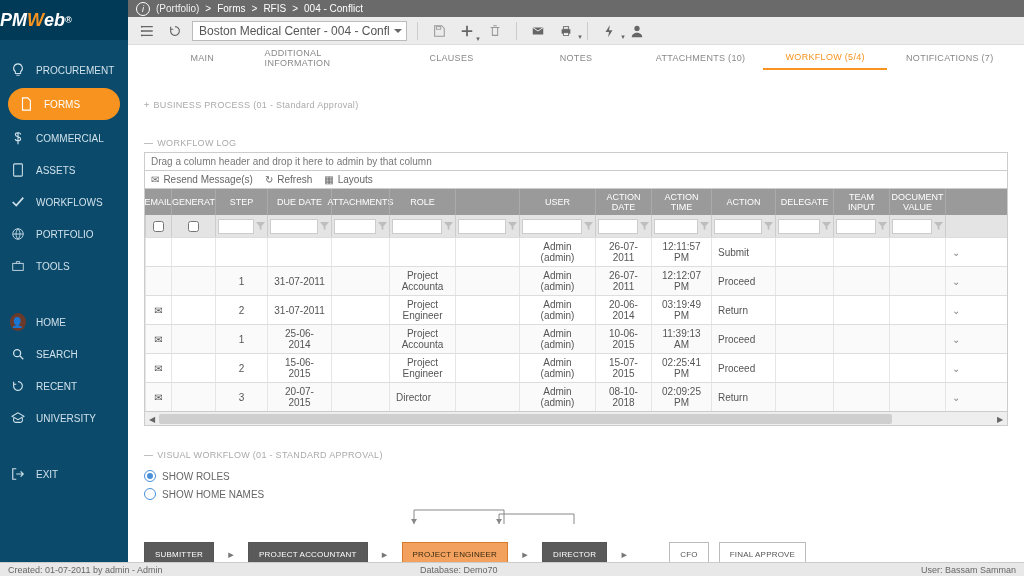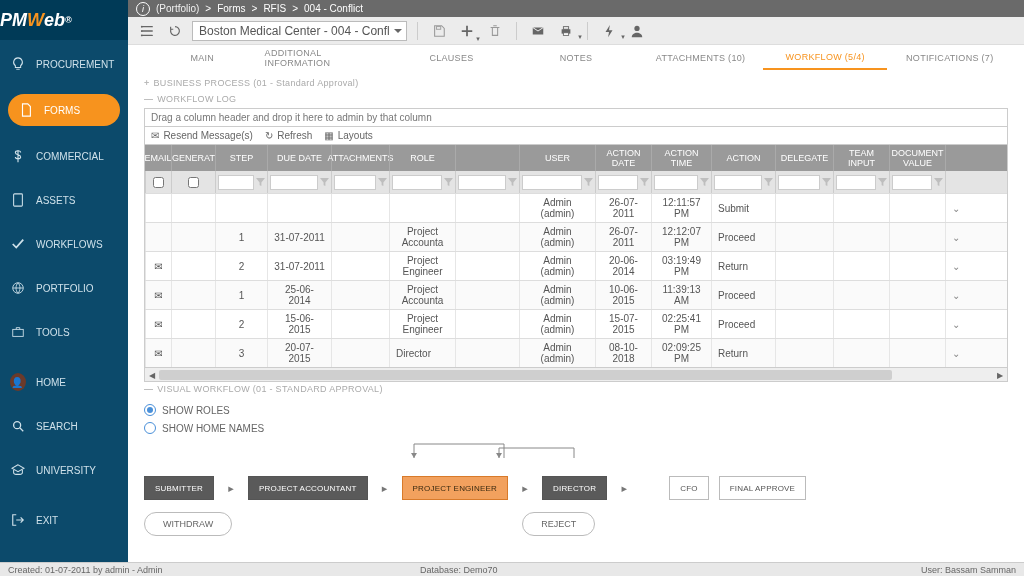--- a/index.html
+++ b/index.html
@@ -2,41 +2,41 @@
 <html><head>
 <meta charset="utf-8">
 <style>
 *{box-sizing:border-box;margin:0;padding:0;font-family:Arial,Helvetica,sans-serif}
 html,body{width:1024px;height:576px;overflow:hidden;background:#fff;font-size:11px;color:#444}
 .app{display:flex;width:100%;height:100%;position:relative}
 
 .sidebar{width:128px;background:#0c4a6b;color:#fff;display:flex;flex-direction:column}
 .logo{height:40px;background:#003a57;display:flex;align-items:center;justify-content:flex-start;font-weight:bold;font-size:18px;font-style:italic}
 .logo .accent{color:#f7931e}
-.side-items{padding-top:8px;display:flex;flex-direction:column;gap:12px}
+.side-items{padding-top:14px;display:flex;flex-direction:column;gap:0}
 .side-item{display:flex;align-items:center;gap:10px;padding:8px 10px;font-size:10px;color:#cfe1ea;cursor:pointer}
 .side-item .ico{width:16px;height:16px;display:flex;align-items:center;justify-content:center;flex-shrink:0}
 .side-item.active{background:#f7931e;color:#fff;border-radius:16px;margin:2px 8px}
 .side-sep{height:10px}
 .avatar{width:18px;height:18px;border-radius:50%;background:#6b3a2a;display:flex;align-items:center;justify-content:center;color:#fff}
 
 .main{flex:1;display:flex;flex-direction:column;background:#fff;min-width:0}
 .titlebar{height:17px;background:#6a6a6a;color:#fff;display:flex;align-items:center;padding:0 8px;gap:6px;font-size:10px}
 .titlebar .parens{opacity:.9}
 .toolbar{height:28px;background:#ececec;border-bottom:1px solid #ddd;display:flex;align-items:center;gap:6px;padding:0 8px}
 .tbtn{width:22px;height:20px;display:flex;align-items:center;justify-content:center;color:#666;cursor:pointer;border-radius:2px}
 .tbtn svg{width:14px;height:14px}
 .vline{width:1px;height:18px;background:#ccc;margin:0 4px}
 .select{height:20px;border:1px solid #bbb;background:#fff;font-size:12px;padding:0 16px 0 6px;position:relative;display:flex;align-items:center;min-width:140px;color:#555}
 .select:after{content:"";position:absolute;right:4px;top:7px;border:4px solid transparent;border-top-color:#666}
 .tabs{height:25px;display:flex;align-items:stretch;font-size:9px;color:#888;padding:0 12px}
 .tab{flex:1;display:flex;align-items:center;justify-content:center;cursor:pointer;letter-spacing:.3px}
 .tab.active{color:#f7931e;border-bottom:2px solid #f7931e}
 .content{flex:1;padding:6px 16px 0 16px;overflow:hidden;display:flex;flex-direction:column;min-height:0}
-.sec-head{font-size:9px;color:#aaa;letter-spacing:.3px;margin:2px 0 4px 0;display:flex;align-items:center;gap:4px}
+.sec-head{font-size:9px;color:#aaa;letter-spacing:.3px;margin:24px 0 4px 0;display:flex;align-items:center;gap:4px}
 .sec-head:before{content:"—";color:#bbb;font-weight:bold}
 .sec-head.plus:before{content:"+";}
 
 .grouparea{border:1px solid #ccc;font-size:10px;color:#777}
 .grouphdr{padding:3px 6px;border-bottom:1px solid #ccc;background:#fff}
 .tabletools{display:flex;align-items:center;gap:12px;padding:3px 6px;background:#fff;color:#666}
 .tabletools span{display:flex;align-items:center;gap:4px;cursor:pointer}
 .grid{border-top:1px solid #ccc}
 .ghead{display:flex;background:#9a9a9a;color:#fff;font-size:9px}
 .gcell{border-left:1px solid #aaa;padding:3px 3px;display:flex;align-items:center;justify-content:center;text-align:center;min-height:22px}
@@ -151,20 +151,28 @@
           <span>HOME</span>
         </div>
         <div class="side-item">
           <span class="ico">
             <svg viewBox="0 0 16 16" width="14" height="14">
               <circle cx="7" cy="7" r="4" fill="none" stroke="#cfe1ea" stroke-width="1.5"></circle>
               <path d="M10 10l4 4" stroke="#cfe1ea" stroke-width="1.5"></path>
             </svg>
           </span>
           <span>SEARCH</span>
+        </div>
+        <div class="side-item">
+          <span class="ico">
+            <svg viewBox="0 0 16 16" width="14" height="14">
+              <path d="M8 3a5 5 0 1 1-4.5 2.8M3 3v3h3" fill="none" stroke="#cfe1ea" stroke-width="1.3"></path>
+            </svg>
+          </span>
+          <span>RECENT</span>
         </div>
         <div class="side-item">
           <span class="ico">
             <svg viewBox="0 0 16 16" width="14" height="14">
               <path d="M8 2L1 6l7 4 7-4zM3 8v3c0 1 2 2 5 2s5-1 5-2V8" fill="none" stroke="#cfe1ea" stroke-width="1.2"></path>
             </svg>
           </span>
           <span>UNIVERSITY</span>
         </div>
       </div>

